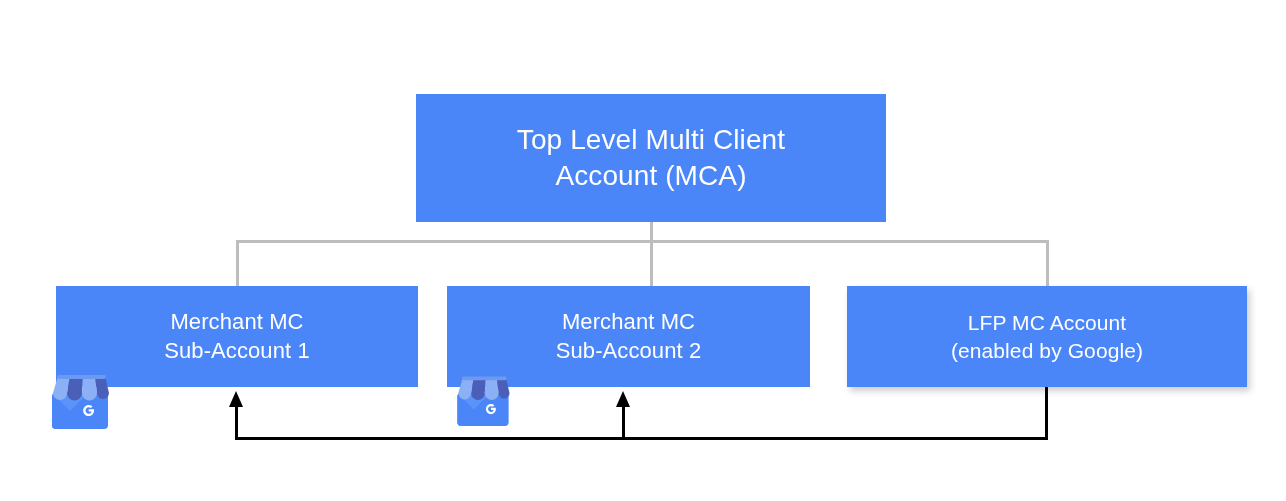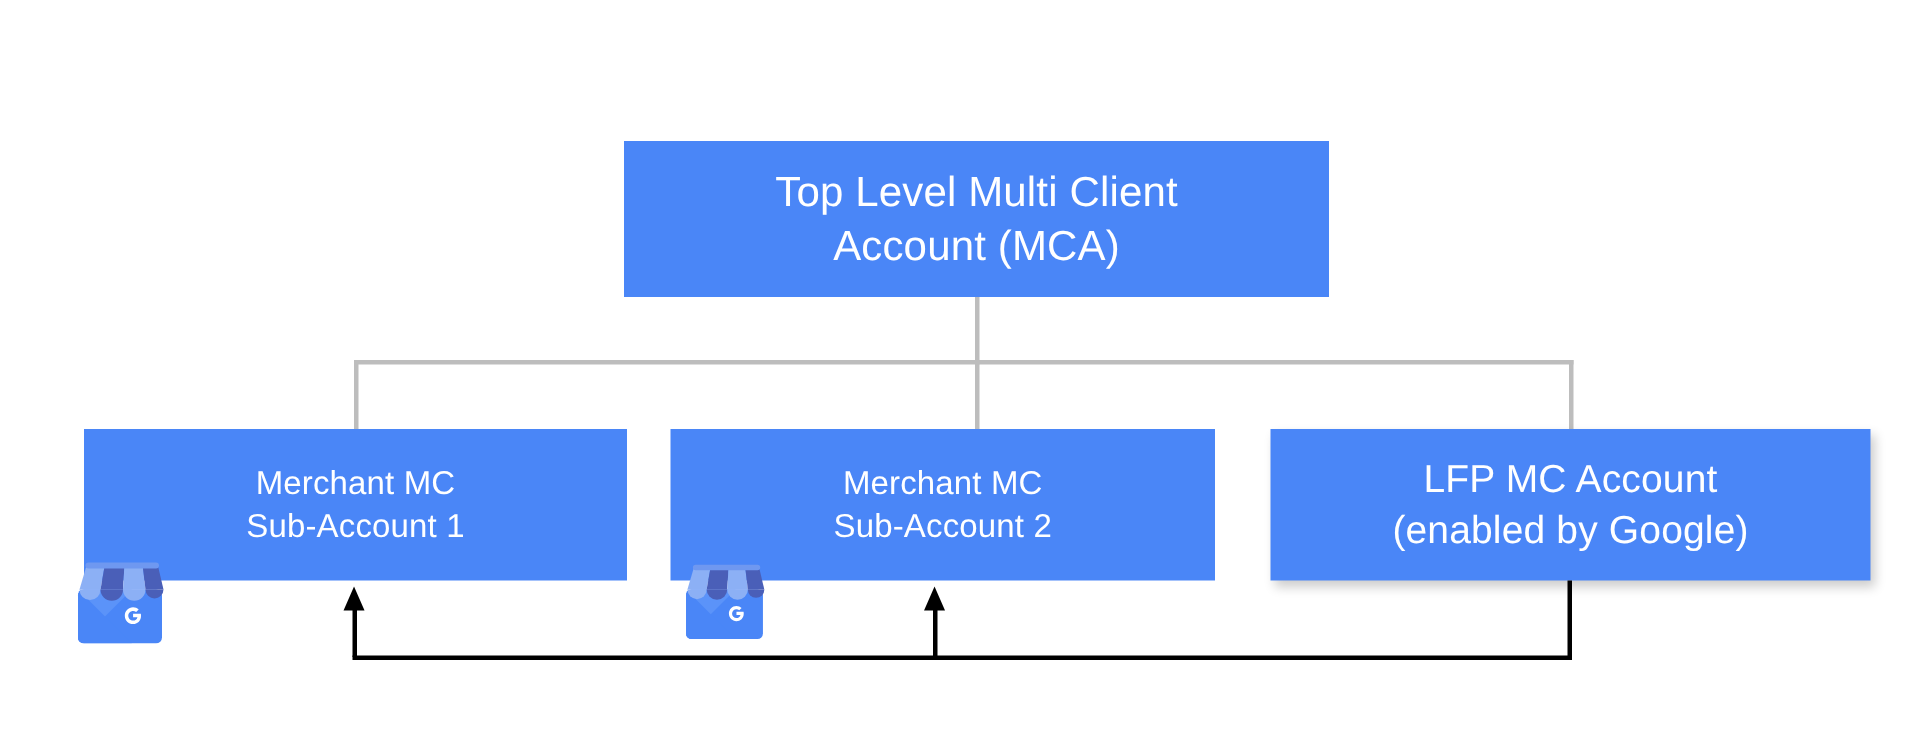--- a/index.html
+++ b/index.html
@@ -39,21 +39,21 @@
     display: block;
     width: 100%;
     padding: 0 8px;
     box-sizing: border-box;
   }
 
   #node-mca {
     left: 416px;
     top: 94px;
     width: 470px;
-    height: 104px;
+    height: 128px;
     font-size: 28px;
   }
 
   #node-sub1 {
     left: 56px;
     top: 286px;
     width: 362px;
     height: 101px;
     font-size: 22px;
   }
@@ -64,21 +64,21 @@
     width: 363px;
     height: 101px;
     font-size: 22px;
   }
 
   #node-lfp {
     left: 847px;
     top: 286px;
     width: 400px;
     height: 101px;
-    font-size: 26px;
+    font-size: 21px;
     box-shadow: 3px 4px 7px rgba(0,0,0,0.20);
   }
 
   
   .conn {
     position: absolute;
     background: #bdbdbd;
   }
   .conn-v { width: 3px; }
   .conn-h { height: 3px; }

